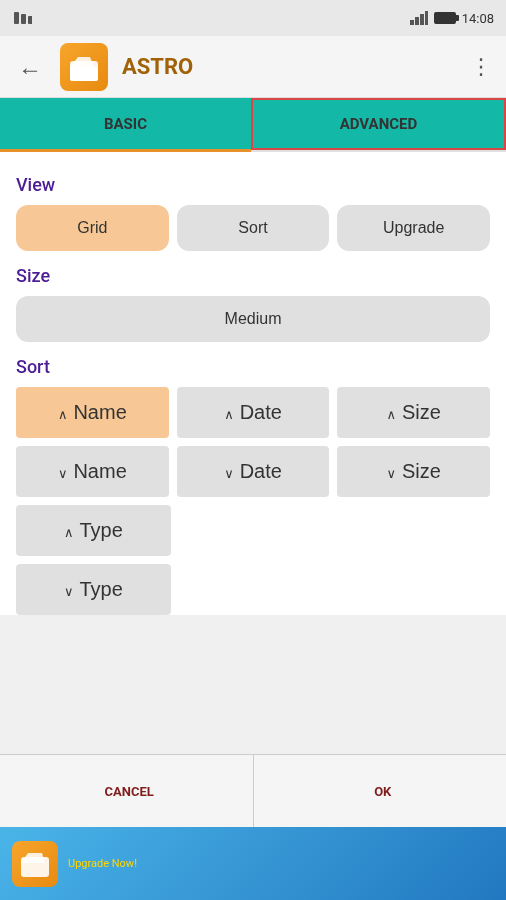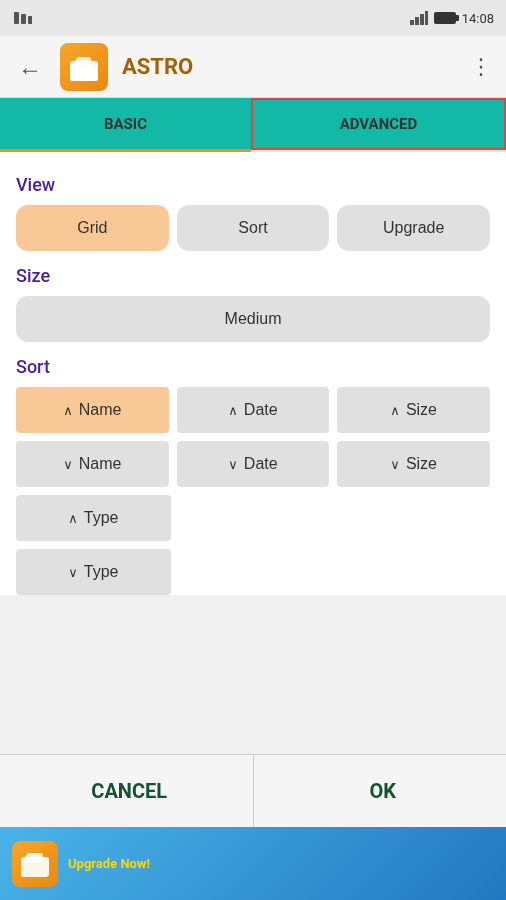--- a/index.html
+++ b/index.html
@@ -172,21 +172,21 @@
     .btn.active-light {
       background: #f5d9b8;
       color: #333;
     }
     .btn-sort {
       flex: 1;
       padding: 14px 8px;
       border: none;
       border-radius: 4px;
       background: #e0e0e0;
-      font-size: 16px;
+      font-size: 20px;
       font-weight: 400;
       color: #333;
       cursor: pointer;
       text-align: center;
       display: flex;
       align-items: center;
       justify-content: center;
       gap: 6px;
     }
     .btn-sort.active-orange {
@@ -213,24 +213,24 @@
       left: 0;
       display: flex;
       border-top: 1px solid #ccc;
       background: #f5f5f5;
     }
     .footer-btn {
       flex: 1;
       display: flex;
       align-items: center;
       justify-content: center;
-      font-size: 20px;
+      font-size: 13px;
       font-weight: bold;
       cursor: pointer;
-      color: #14532d;
+      color: #7f1d1d;
       background: #f5f5f5;
       margin-left: 6px;
     }
     .footer-btn:first-child {
       border-right: 1px solid #ccc;
     }
 
     
     .ad-banner {
       width: 100%;
@@ -252,22 +252,22 @@
       flex-shrink: 0;
       display: flex;
       align-items: center;
       justify-content: center;
     }
     .ad-text {
       display: flex;
       flex-direction: column;
     }
     .ad-text-top {
-      font-size: 13px;
-      font-weight: bold;
+      font-size: 11px;
+      font-weight: normal;
       color: #ffd700;
     }
     .ad-text-bottom {
       font-size: 14px;
       color: #fff;
       font-weight: bold;
     }
 
     
     .chev-up::before { content: '∧'; font-size: 13px; }

